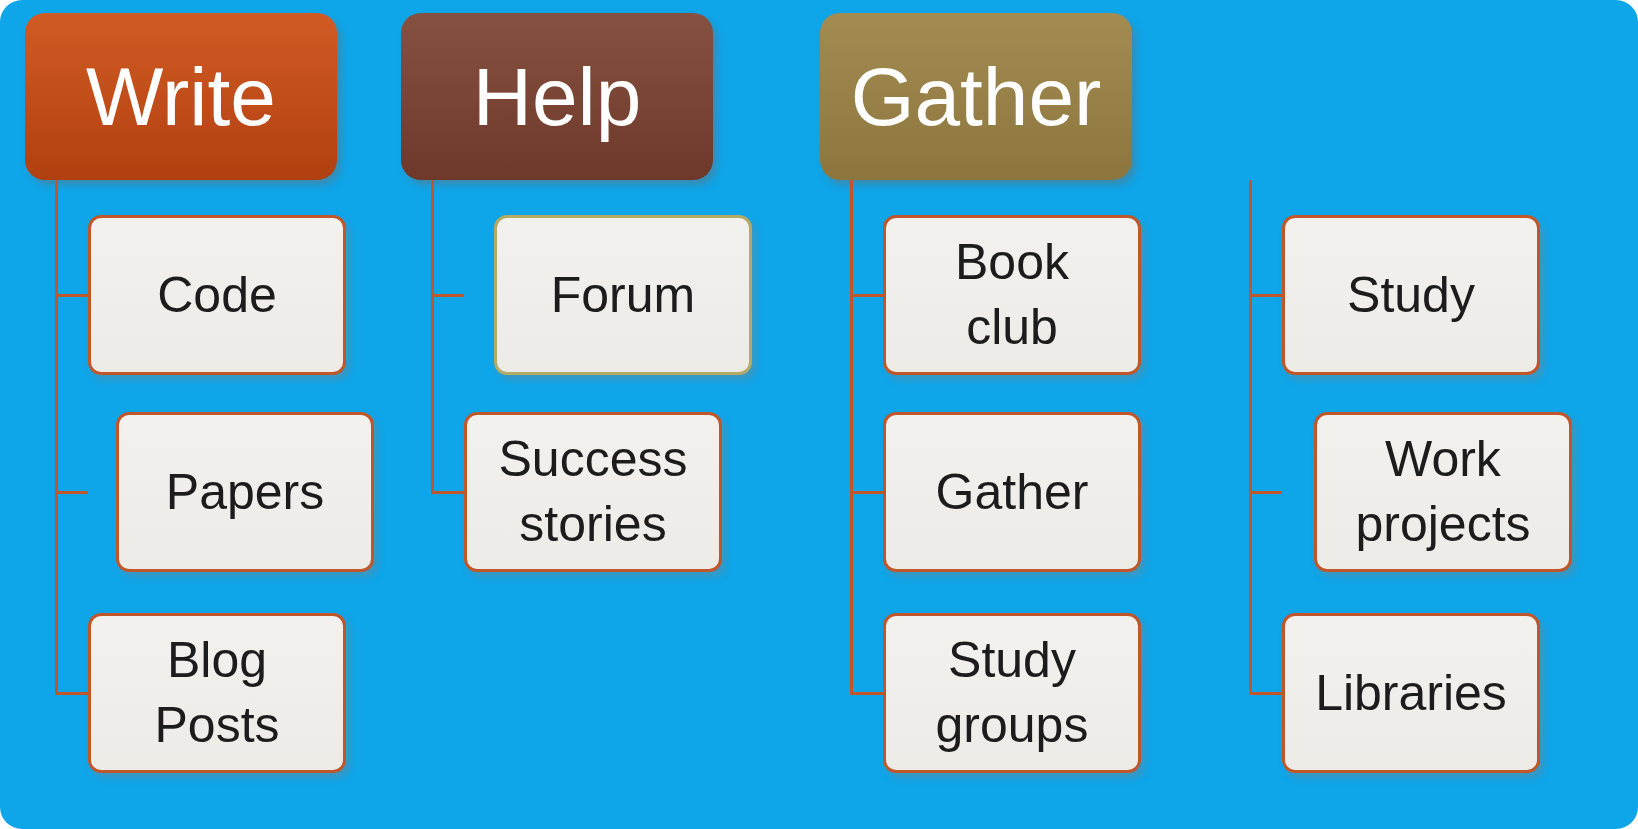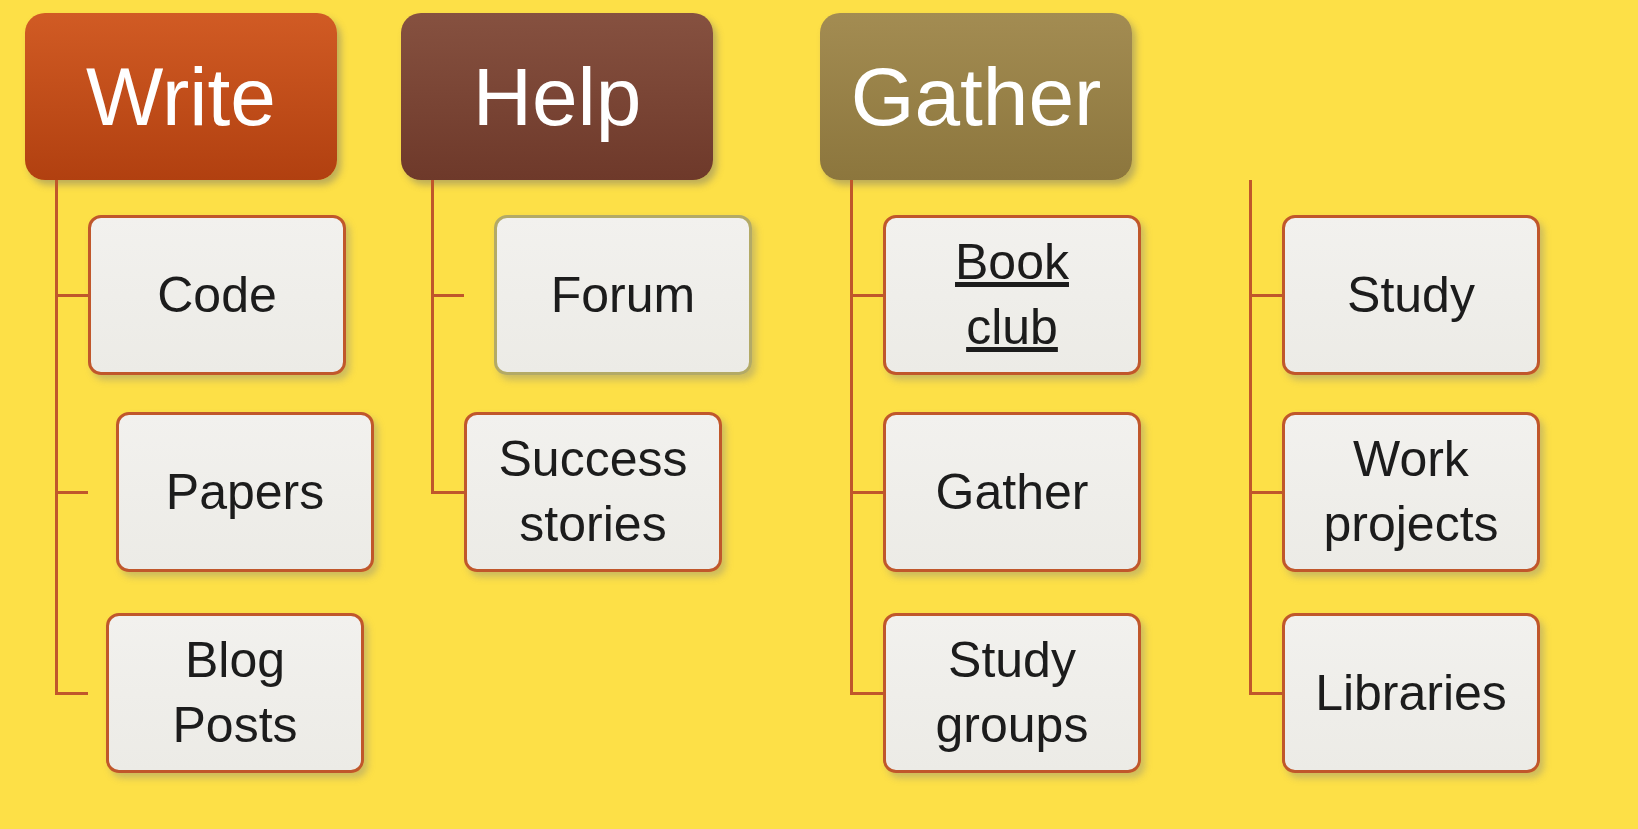--- a/index.html
+++ b/index.html
@@ -5,21 +5,22 @@
   * { margin: 0; padding: 0; box-sizing: border-box; }
   html, body { background: #ffffff; }
   body {
     width: 1638px; height: 829px;
     font-family: "Liberation Sans", sans-serif;
     overflow: hidden;
   }
   .canvas {
     position: relative;
     width: 1638px; height: 829px;
-    background: #fde047;
+    background: #0ea5e9;
+    border-radius: 22px;
   }
   .column {
     position: absolute; top: 0;
     width: 398px; height: 829px;
   }
   .c0 { left: 12px; }
   .c1 { left: 388px; }
   .c2 { left: 807px; }
   .c3 { left: 1206px; }
 
@@ -78,51 +79,51 @@
 <div class="canvas">
 
   <div class="column c0">
     <div class="header" style="--g1: #D15B24; --g2: #B14010;">Write</div>
     <div class="vline v3" style="background-color: rgb(192, 87, 43);"></div>
     <div class="stub s0" style="background-color: rgb(192, 87, 43);"></div>
     <div class="stub s1" style="background-color: rgb(192, 87, 43);"></div>
     <div class="stub s2" style="background-color: rgb(192, 87, 43);"></div>
     <div class="child r0" style="border-color: rgb(192, 87, 43);">Code</div>
     <div class="child r1" style="border-color: rgb(192, 87, 43); margin-left: 28px;">Papers</div>
-    <div class="child r2" style="border-color: rgb(192, 87, 43); margin-left: 18px;">Blog
+    <div class="child r2" style="border-color: rgb(192, 87, 43);">Blog
 Posts</div>
   </div>
 
   <div class="column c1">
     <div class="header" style="--g1: #865140; --g2: #6E392A;">Help</div>
     <div class="vline v2" style="background-color: rgb(192, 87, 43);"></div>
     <div class="stub s0" style="background-color: rgb(192, 87, 43);"></div>
     <div class="stub s1" style="background-color: rgb(192, 87, 43);"></div>
     <div class="child r0" style="border-color: rgb(179, 170, 102); margin-left: 30px;">Forum</div>
     <div class="child r1" style="border-color: rgb(192, 87, 43);">Success
 stories</div>
   </div>
 
   <div class="column c2">
     <div class="header" style="--g1: #A38C52; --g2: #8C763D;">Gather</div>
     <div class="vline v3" style="background-color: rgb(192, 87, 43);"></div>
     <div class="stub s0" style="background-color: rgb(192, 87, 43);"></div>
     <div class="stub s1" style="background-color: rgb(192, 87, 43);"></div>
     <div class="stub s2" style="background-color: rgb(192, 87, 43);"></div>
-    <div class="child r0" style="border-color: rgb(192, 87, 43); text-decoration: underline;">Book
+    <div class="child r0" style="border-color: rgb(192, 87, 43);">Book
 club</div>
     <div class="child r1" style="border-color: rgb(192, 87, 43);">Gather</div>
     <div class="child r2" style="border-color: rgb(192, 87, 43);">Study
 groups</div>
   </div>
 
   <div class="column c3">
     <div class="vline v3" style="background-color: rgb(192, 87, 43);"></div>
     <div class="stub s0" style="background-color: rgb(192, 87, 43);"></div>
     <div class="stub s1" style="background-color: rgb(192, 87, 43);"></div>
     <div class="stub s2" style="background-color: rgb(192, 87, 43);"></div>
     <div class="child r0" style="border-color: rgb(192, 87, 43);">Study</div>
-    <div class="child r1" style="border-color: rgb(192, 87, 43);">Work
+    <div class="child r1" style="border-color: rgb(192, 87, 43); margin-left: 32px;">Work
 projects</div>
     <div class="child r2" style="border-color: rgb(192, 87, 43);">Libraries</div>
   </div>
 
 </div>
 
 </body></html>

